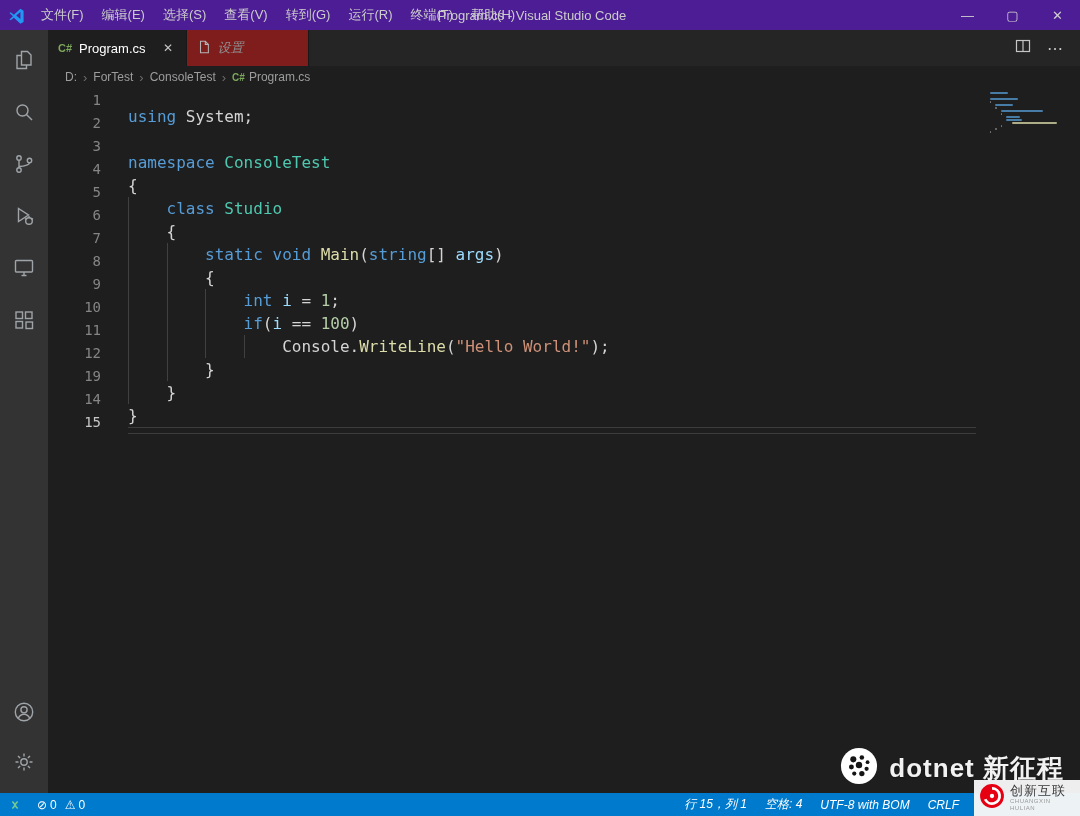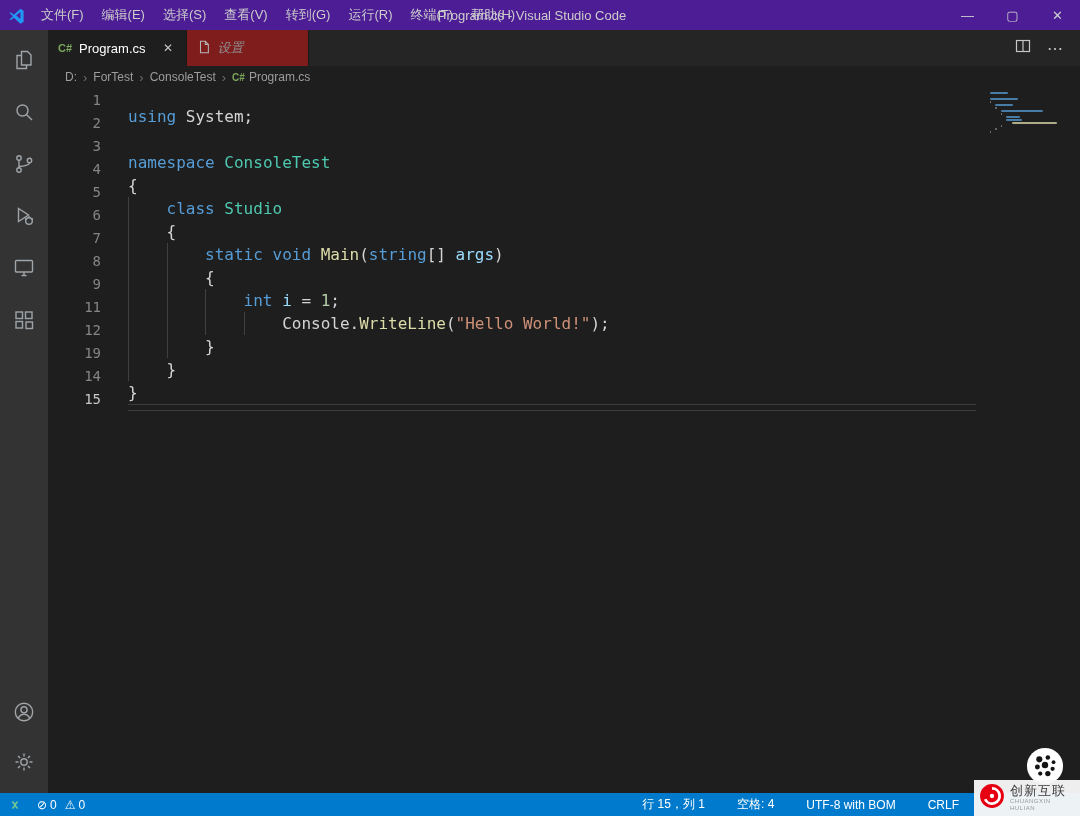--- a/index.html
+++ b/index.html
@@ -50,21 +50,21 @@
 
   .minimap { position:absolute; top:4px; right:14px; width:76px; }
   .mm-bar { height:2px; margin-bottom:1px; border-radius:1px; }
   .scroll-rail { position:absolute; top:0; right:0; width:14px; height:100%; }
 
   
   .statusbar { height:23px; background:#007acc; display:flex; align-items:center; font-size:12px; color:#ffffff; }
   .remote { width:30px; height:23px; display:flex; align-items:center; justify-content:center; color:#73c991; }
   .sb-item { display:flex; align-items:center; gap:3px; padding:0 7px; height:100%; white-space:nowrap; }
   .sb-glyph { font-size:12px; }
-  .sb-right { margin-left:auto; display:flex; align-items:center; padding-right:114px; gap:18px; }
+  .sb-right { margin-left:auto; display:flex; align-items:center; padding-right:114px; gap:4px;font-style:italic; }
 
   
   .watermark { position:absolute; right:16px; bottom:27px; display:flex; align-items:center; gap:11px; z-index:5; }
   .wm-text { color:#f2f2f2; font-size:26px; font-weight:600; letter-spacing:1px; text-shadow:0 1px 2px rgba(0,0,0,.4); }
   .corner { position:absolute; right:0; bottom:0; width:106px; height:36px; background:rgba(247,247,247,.96); z-index:6; display:flex; align-items:center; gap:5px; padding:0 5px; }
   .corner-text { display:flex; flex-direction:column; justify-content:center; }
   .corner-text .cn { font-size:13px; font-weight:400; color:#3a3a3a; line-height:14px; letter-spacing:1px; }
   .corner-text .en { font-size:6px; color:#999; line-height:7px; letter-spacing:.5px; }
 </style>
 </head>
@@ -232,20 +232,24 @@
             <span class="gutter">7</span>
             <span class="code"><span class="ind">    </span><span class="ind">    </span><span class="tok-kw">static</span><span class="tok-pl"> </span><span class="tok-kw">void</span><span class="tok-pl"> </span><span class="tok-fn">Main</span><span class="tok-pl">(</span><span class="tok-kw">string</span><span class="tok-pl">[] </span><span class="tok-var">args</span><span class="tok-pl">)</span></span>
           </div>
           <div class="line">
             <span class="gutter">8</span>
             <span class="code"><span class="ind">    </span><span class="ind">    </span><span class="tok-pl">{</span></span>
           </div>
           <div class="line">
             <span class="gutter">9</span>
             <span class="code"><span class="ind">    </span><span class="ind">    </span><span class="ind">    </span><span class="tok-kw">int</span><span class="tok-pl"> </span><span class="tok-var">i</span><span class="tok-pl"> = </span><span class="tok-num">1</span><span class="tok-pl">;</span></span>
+          </div>
+          <div class="line">
+            <span class="gutter">10</span>
+            <span class="code"><span class="ind">    </span><span class="ind">    </span><span class="ind">    </span><span class="tok-kw">if</span><span class="tok-pl">(</span><span class="tok-var">i</span><span class="tok-pl"> == </span><span class="tok-num">100</span><span class="tok-pl">)</span></span>
           </div>
           <div class="line">
             <span class="gutter">11</span>
             <span class="code"><span class="ind">    </span><span class="ind">    </span><span class="ind">    </span><span class="ind">    </span><span class="tok-pl">Console</span><span class="tok-pl">.</span><span class="tok-fn">WriteLine</span><span class="tok-pl">(</span><span class="tok-str">"Hello World!"</span><span class="tok-pl">);</span></span>
           </div>
           <div class="line">
             <span class="gutter">12</span>
             <span class="code"><span class="ind">    </span><span class="ind">    </span><span class="tok-pl">}</span></span>
           </div>
           <div class="line">
@@ -313,20 +317,21 @@
           <circle cx="23" cy="11" r="2.4"></circle>
           <circle cx="29" cy="16" r="2"></circle>
         <circle cx="12" cy="21" r="2.6"></circle>
           <circle cx="20" cy="19" r="3.4"></circle>
           <circle cx="28" cy="23" r="2.2"></circle>
         <circle cx="15" cy="28" r="2.2"></circle>
           <circle cx="23" cy="28" r="2.8"></circle>
       </g>
     </svg>
   </span>
+  <span class="wm-text">dotnet 新征程</span>
 </div>
 
 <div class="corner">
   <span>
     <svg width="26" height="26" viewBox="0 0 24 24">
       <circle cx="12" cy="12" r="11" fill="#e60012"></circle>
       <path d="M12 5a7 7 0 1 1-6.3 10" stroke="#ffffff" stroke-width="2.6" fill="none"></path>
       <circle cx="12" cy="12" r="2" fill="#ffffff"></circle>
     </svg>
   </span>

